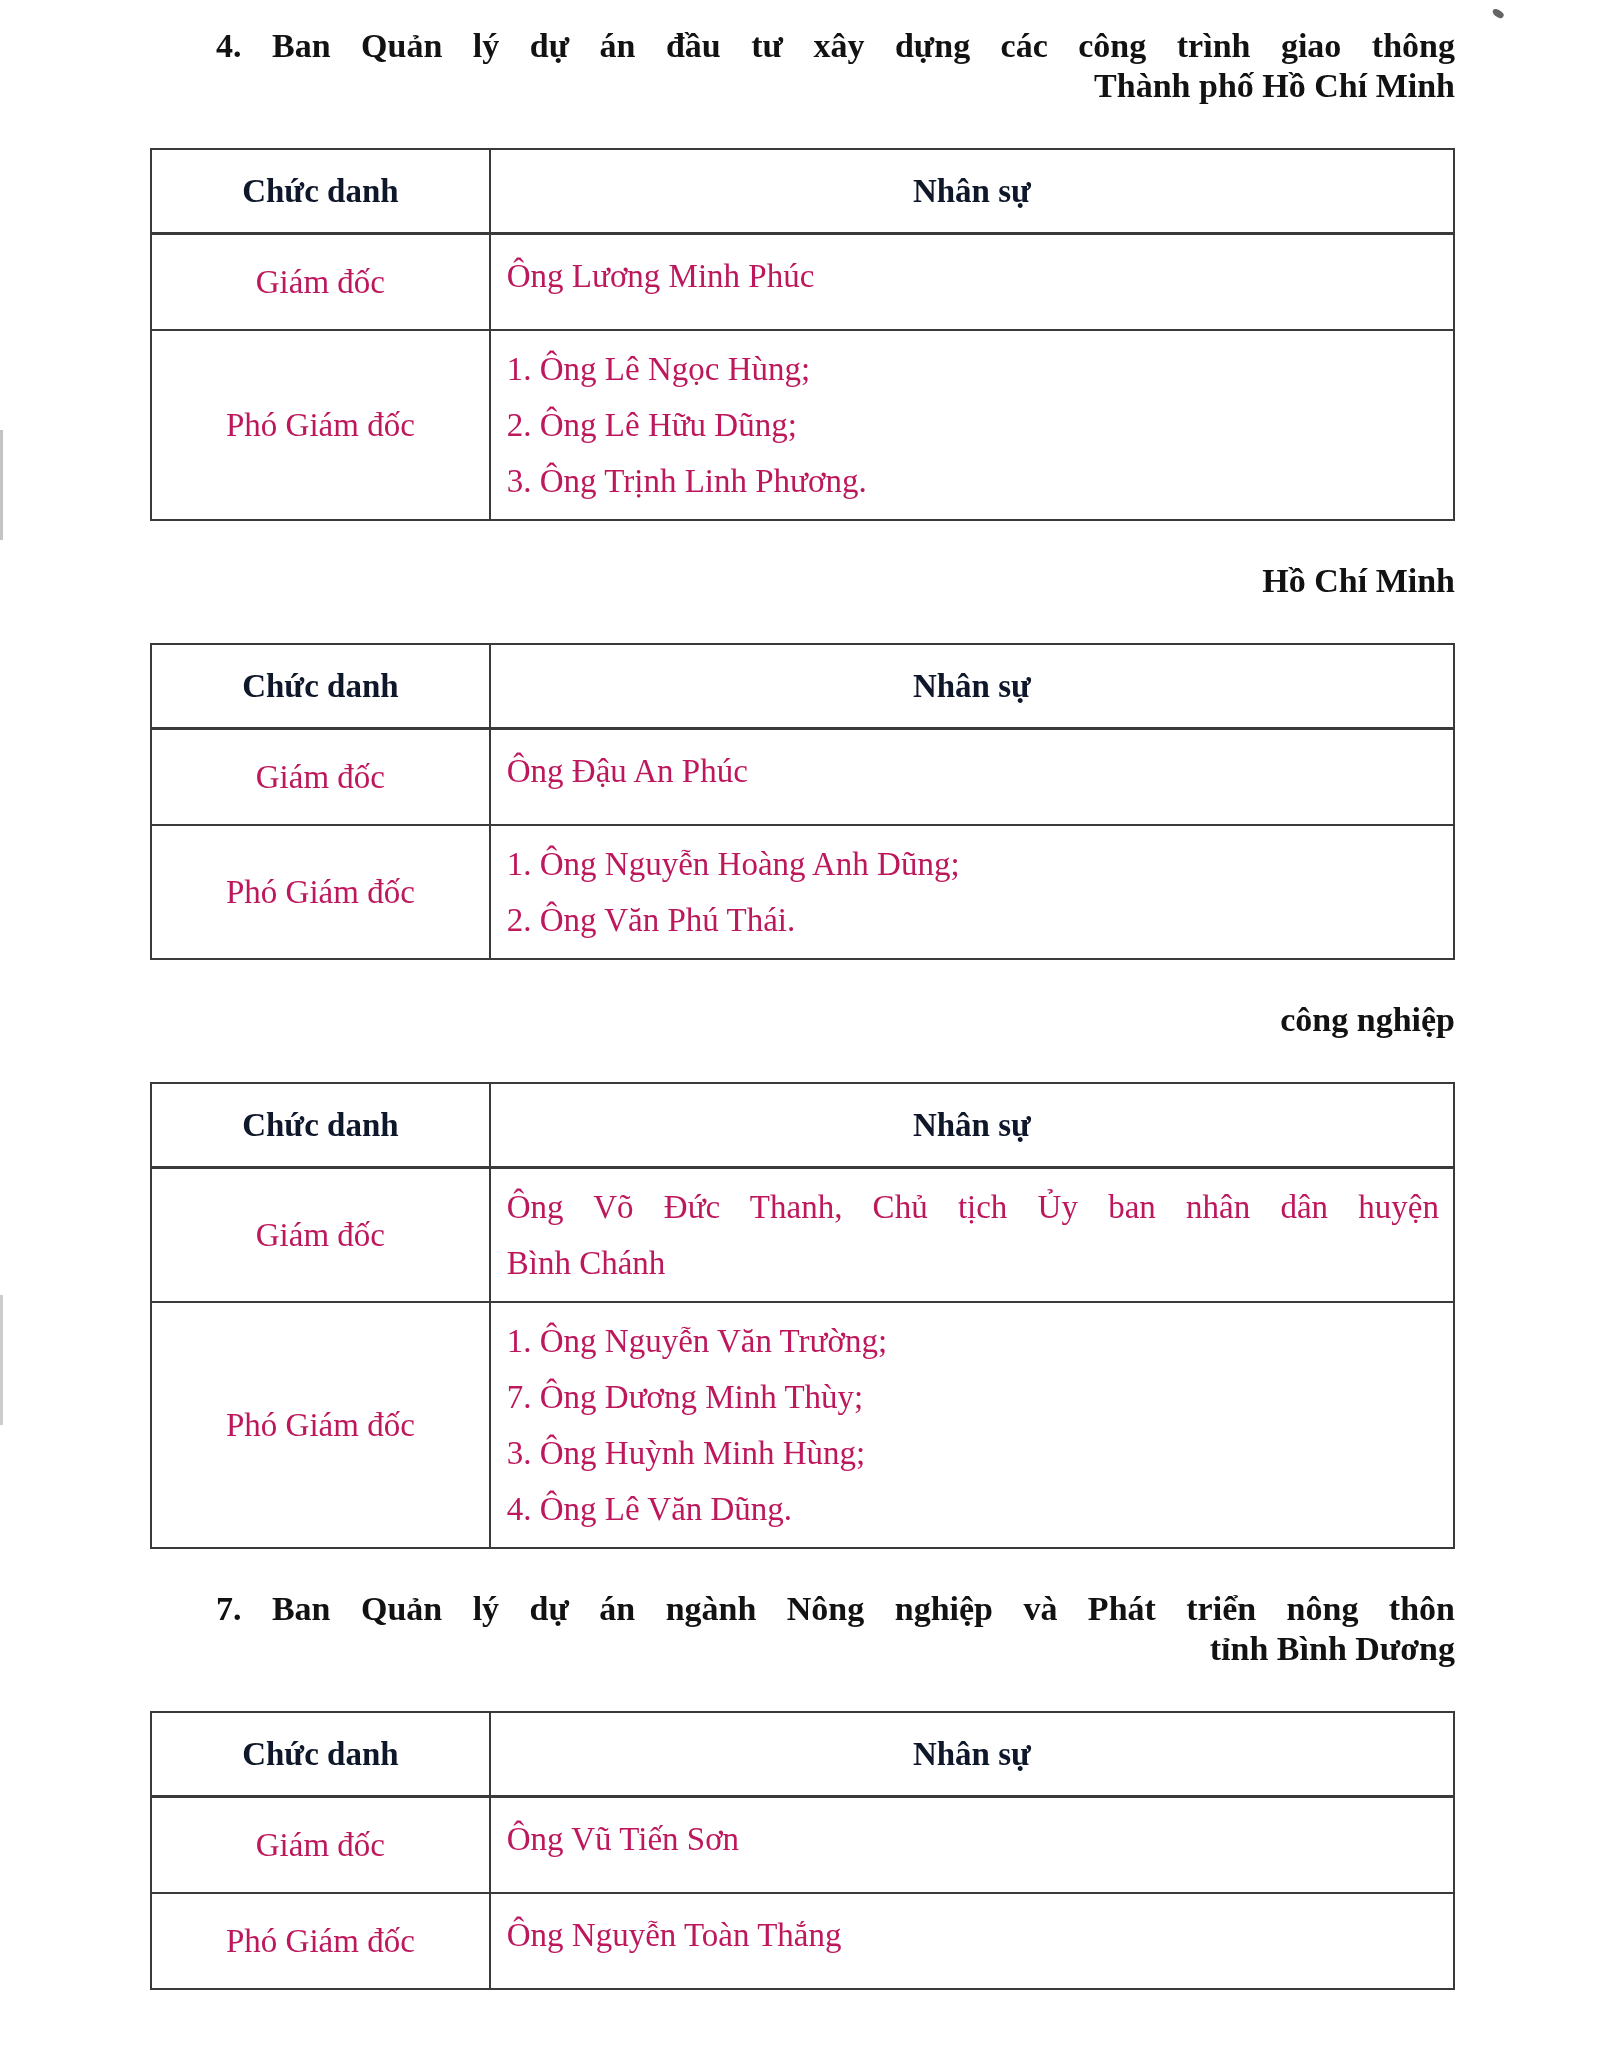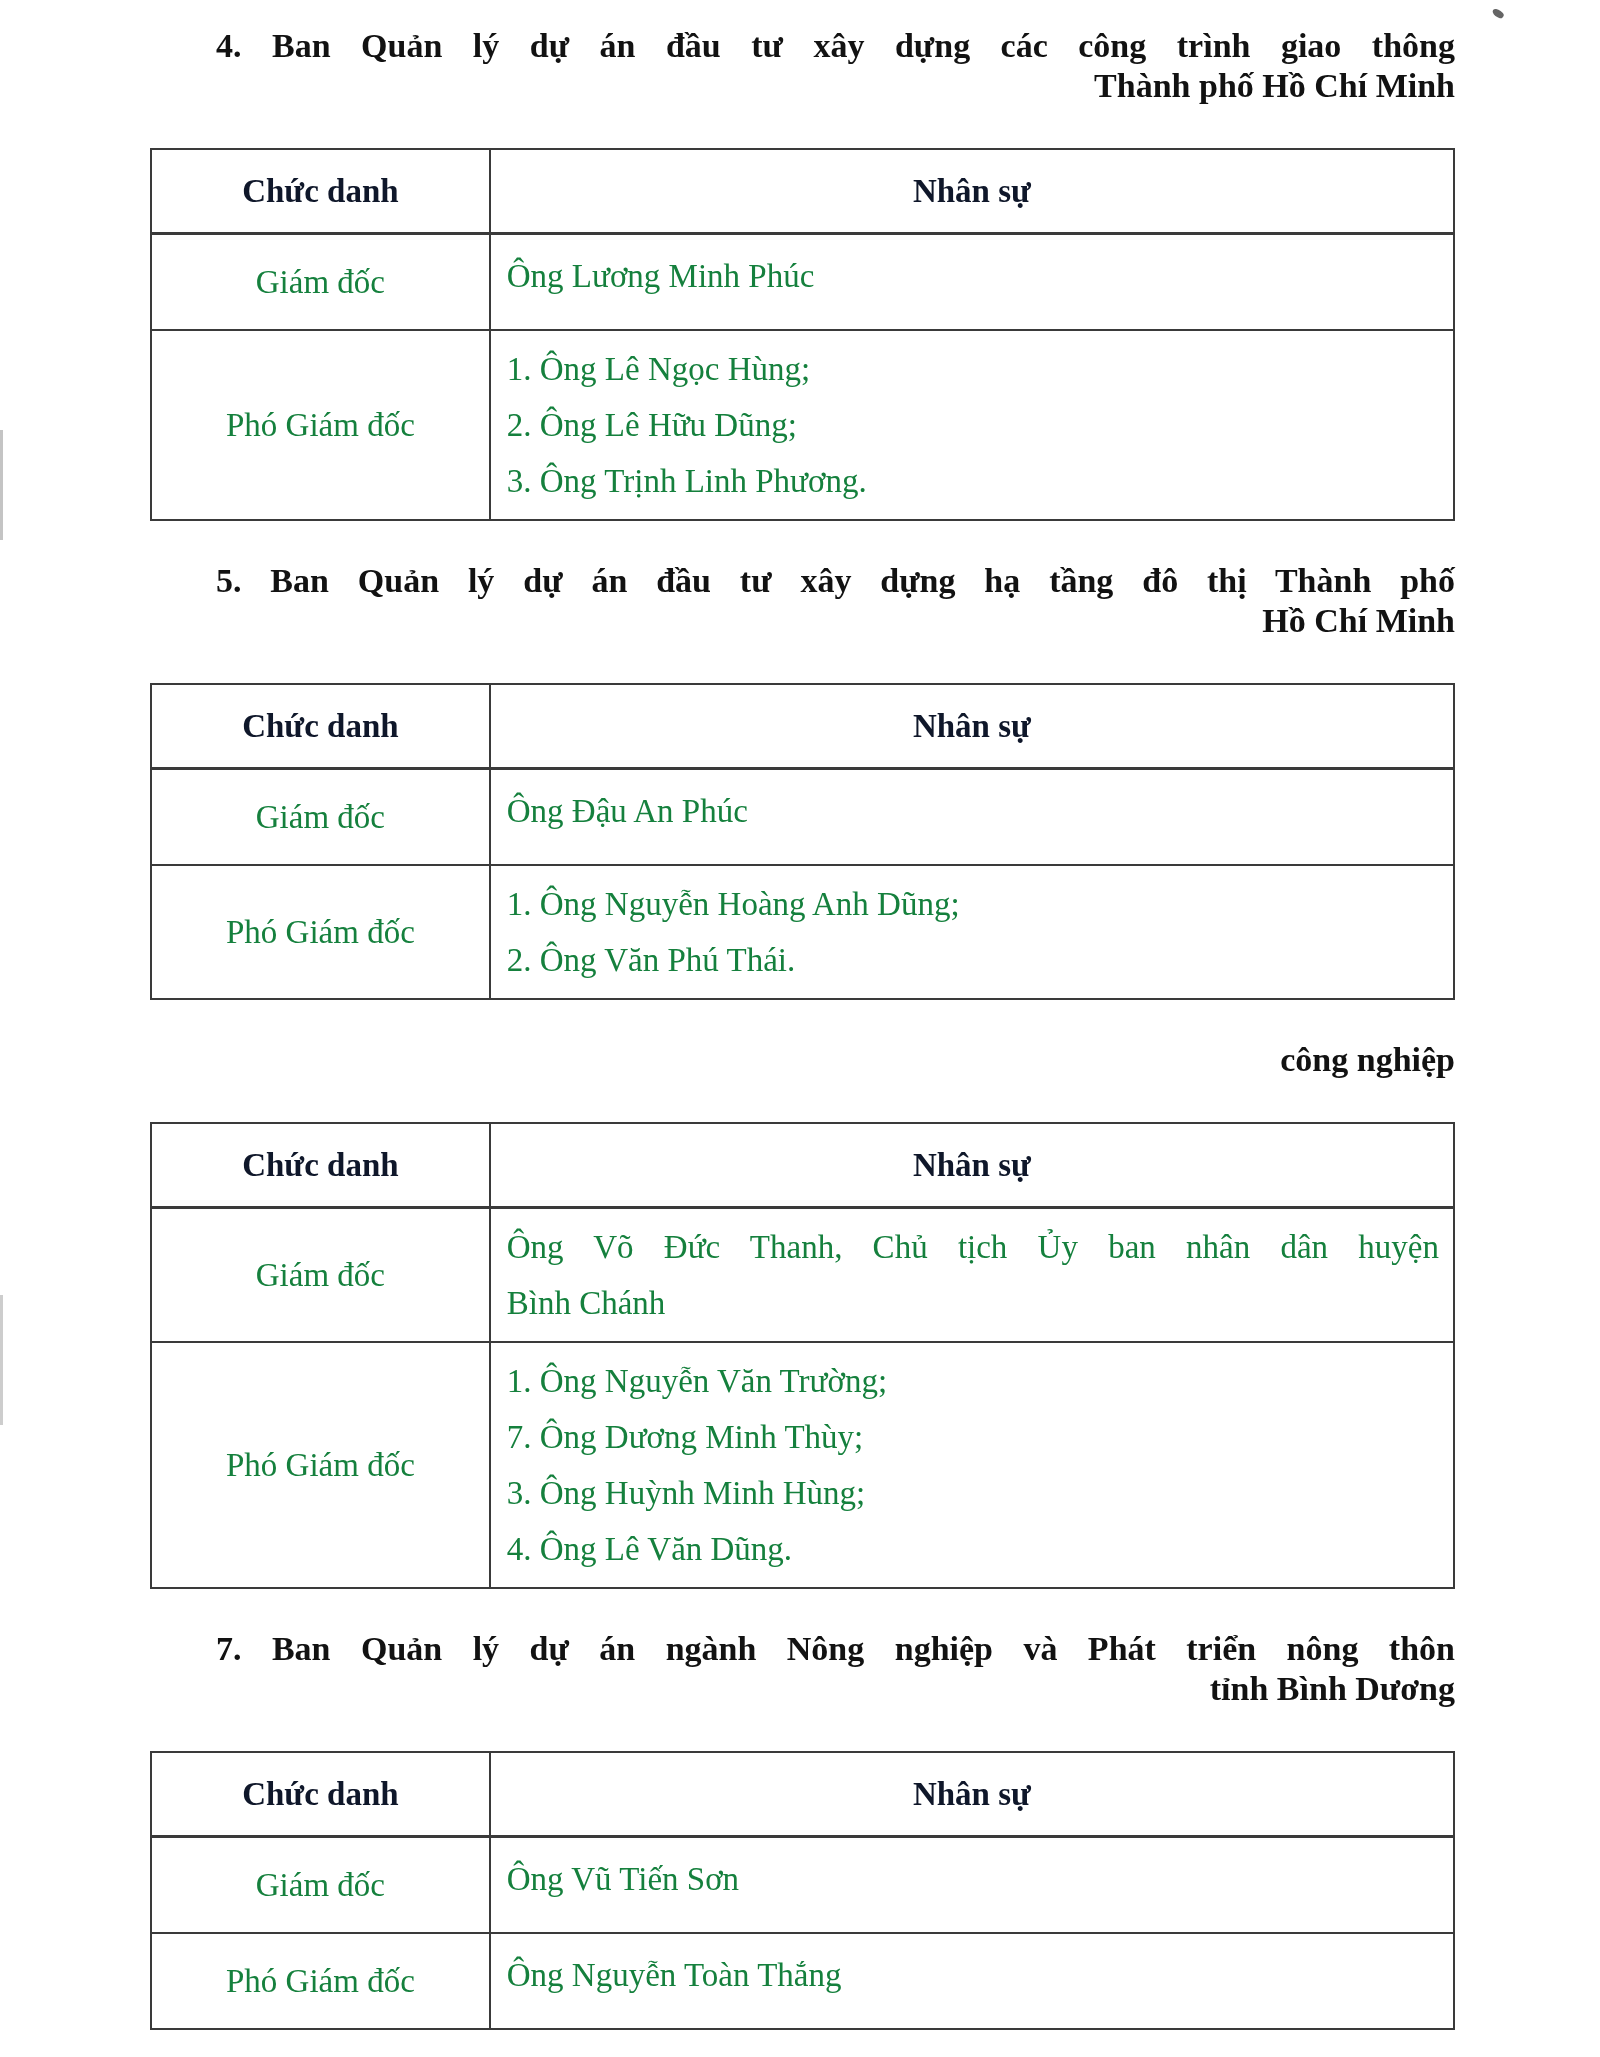--- a/index.html
+++ b/index.html
@@ -46,21 +46,21 @@
   table.personnel {
     width: 100%;
     border-collapse: collapse;
     table-layout: fixed;
     margin: 0 0 40px 0;
   }
   table.personnel th,
   table.personnel td {
     border: 2px solid #3a3a3a;
     font-size: 33px;
-    color: #15803d;
+    color: #be185d;
     vertical-align: middle;
   }
   table.personnel th {
     height: 80px;
     font-weight: bold;
     text-align: center;
     color: #0f172a;
     border-bottom-width: 3px;
   }
   col.c1 { width: 26%; }
@@ -145,21 +145,20 @@
         <td class="value-cell">
           <span class="vline">1. Ông Lê Ngọc Hùng;</span>
           <span class="vline">2. Ông Lê Hữu Dũng;</span>
           <span class="vline">3. Ông Trịnh Linh Phương.</span>
         </td>
       </tr>
     </tbody>
       </table>
 
     <div class="sec-heading">
-      <span class="h-line1">5. Ban Quản lý dự án đầu tư xây dựng hạ tầng đô thị Thành phố</span>
       <span class="h-line2">Hồ Chí Minh</span>
     </div>
     <table class="personnel">
       <colgroup>
           <col class="c1">
           <col class="c2">
         </colgroup>
       <tbody>
           <tr>
         <th>Chức danh</th>

